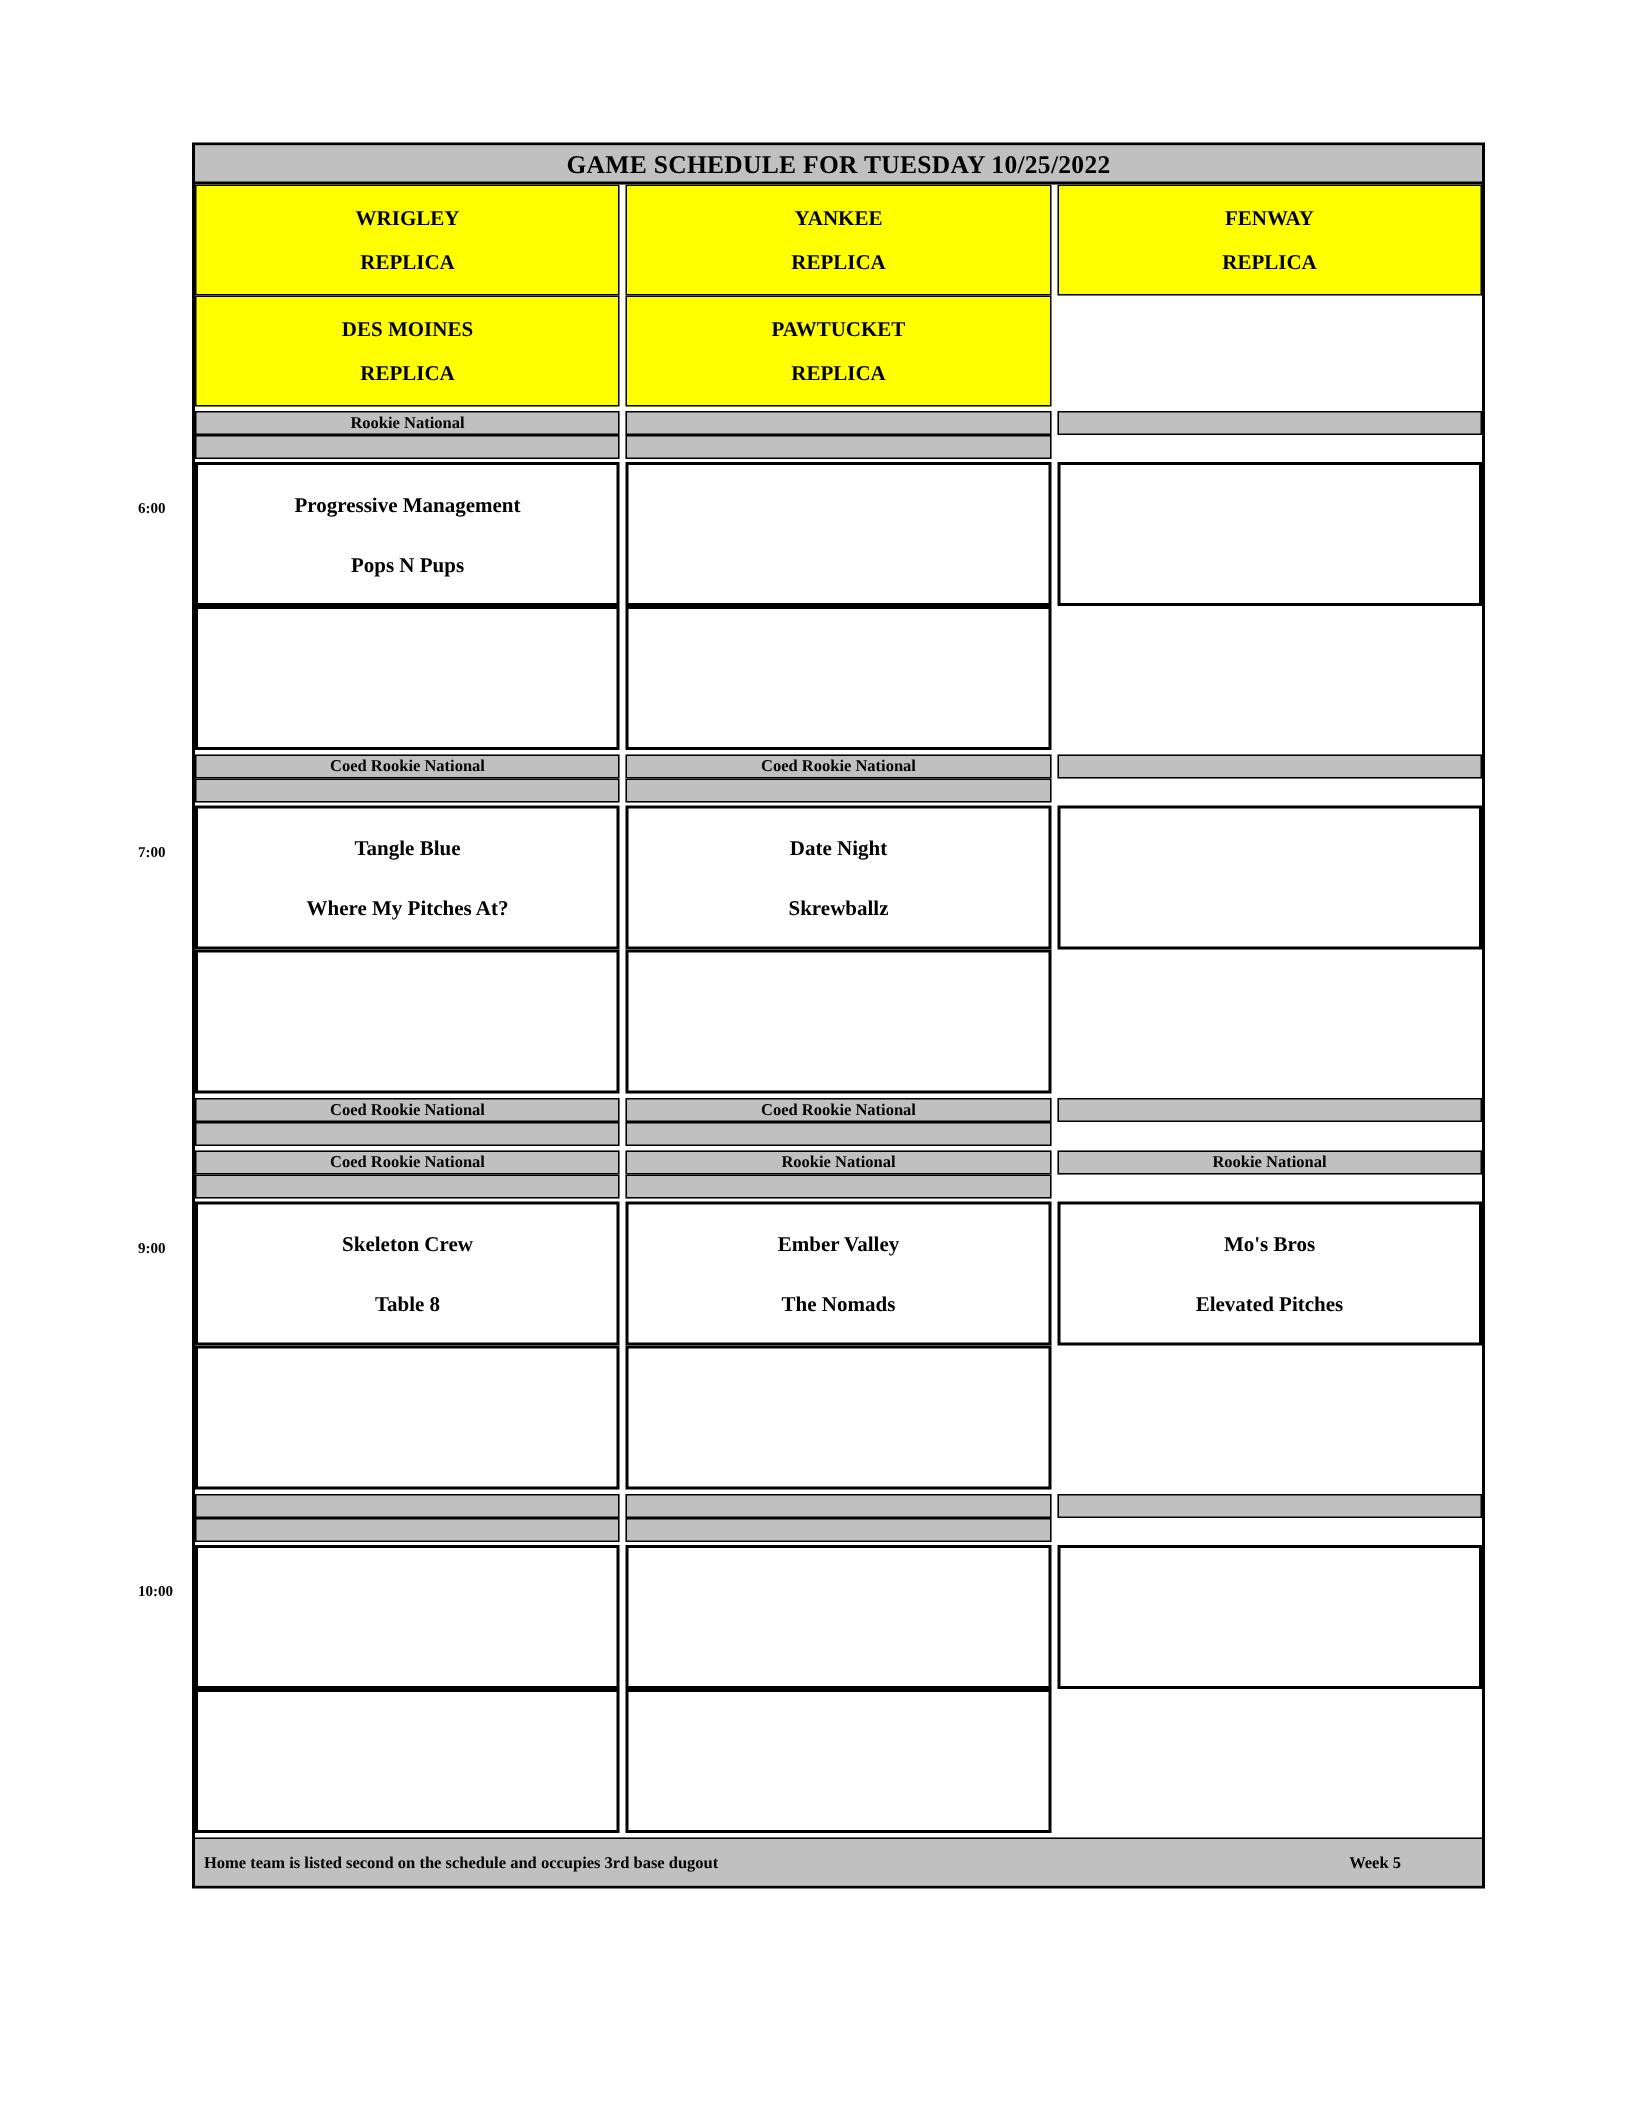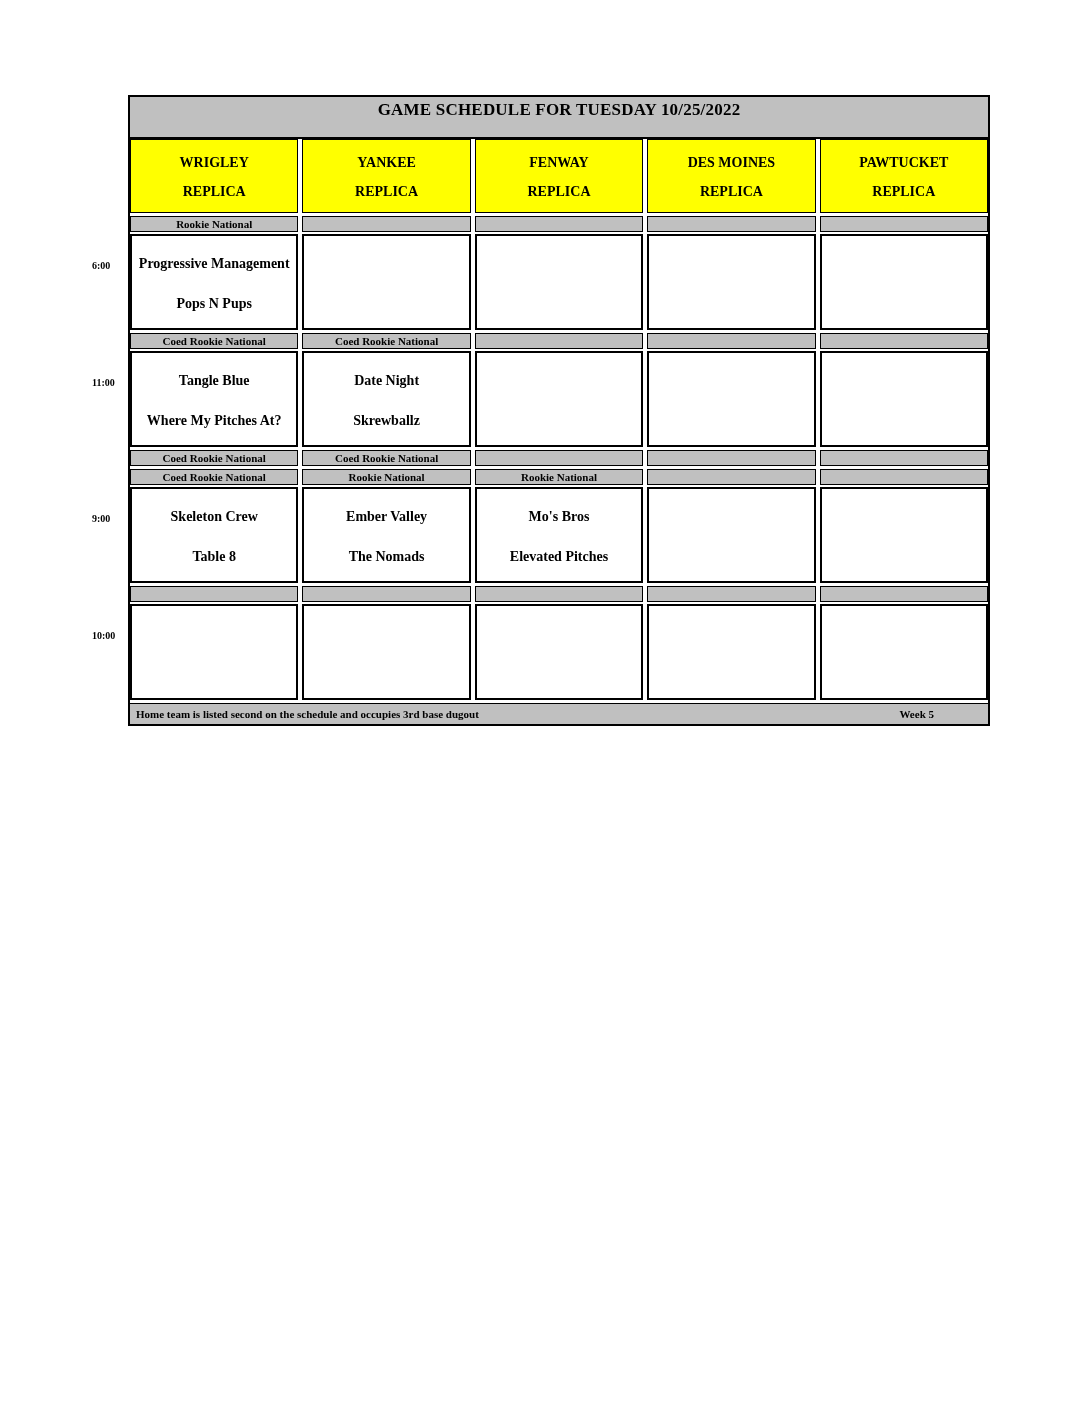--- a/index.html
+++ b/index.html
@@ -10,28 +10,28 @@
     color: #000;
   }
   .page { position: relative; width: 1088px; height: 1408px; background: #fff; overflow: hidden; }
 
   .schedule {
     position: absolute; left: 128px; top: 95px; width: 862px;
     border: 2px solid #000; background: #fff;
   }
 
   .title-bar {
-    height: 42px; background: var(--bar-bg, #c0c0c0);
+    height: 26px; background: var(--bar-bg, #c0c0c0);
     border-bottom: 2px solid #000;
     text-align: center; font-weight: bold; font-size: 17px; line-height: 25px;
     letter-spacing: 0.2px;
   }
 
   .header-row, .league-row, .game-row {
-    display: grid; grid-template-columns: repeat(5, 1fr); column-gap: 4px;
+    display: grid; grid-template-columns: repeat(3, 1fr); column-gap: 4px;
   }
 
   .field-header {
     background: var(--header-bg, #ffff00);
     border: 1px solid #000;
     height: 74px; text-align: center;
     font-weight: bold; font-size: 14px;
     padding-top: 15px;
   }
   .field-subtitle { margin-top: 13px; }
@@ -55,21 +55,21 @@
     overflow: hidden;
   }
   .team { line-height: 16px; }
 
   .time-label {
     position: absolute; left: -38px; top: 26px; width: 34px;
     text-align: left; font-size: 10px; font-weight: bold;
   }
 
   .footer-bar {
-    margin-top: 3px; height: 21px;
+    margin-top: 3px; height: 32px;
     background: var(--bar-bg, #c0c0c0);
     border-top: 1px solid #000;
     display: flex; justify-content: space-between; align-items: center;
     font-size: 11px; font-weight: bold;
     padding: 0 6px;
   }
   .footer-week { margin-right: 48px; }
 </style>
 </head>
 <body>
@@ -134,21 +134,21 @@
     </div>
 
     <div class="league-row">
       <div class="league-cell">Coed Rookie National</div>
       <div class="league-cell">Coed Rookie National</div>
       <div class="league-cell"></div>
       <div class="league-cell"></div>
       <div class="league-cell"></div>
     </div>
     <div class="game-row">
-      <div class="time-label">11:00</div>
+      <div class="time-label">7:00</div>
       <div class="game-cell">
         <div class="team">Tangle Blue</div>
         <div class="team">Where My Pitches At?</div>
       </div>
       <div class="game-cell">
         <div class="team">Date Night</div>
         <div class="team">Skrewballz</div>
       </div>
       <div class="game-cell">
         <div class="team"></div>

